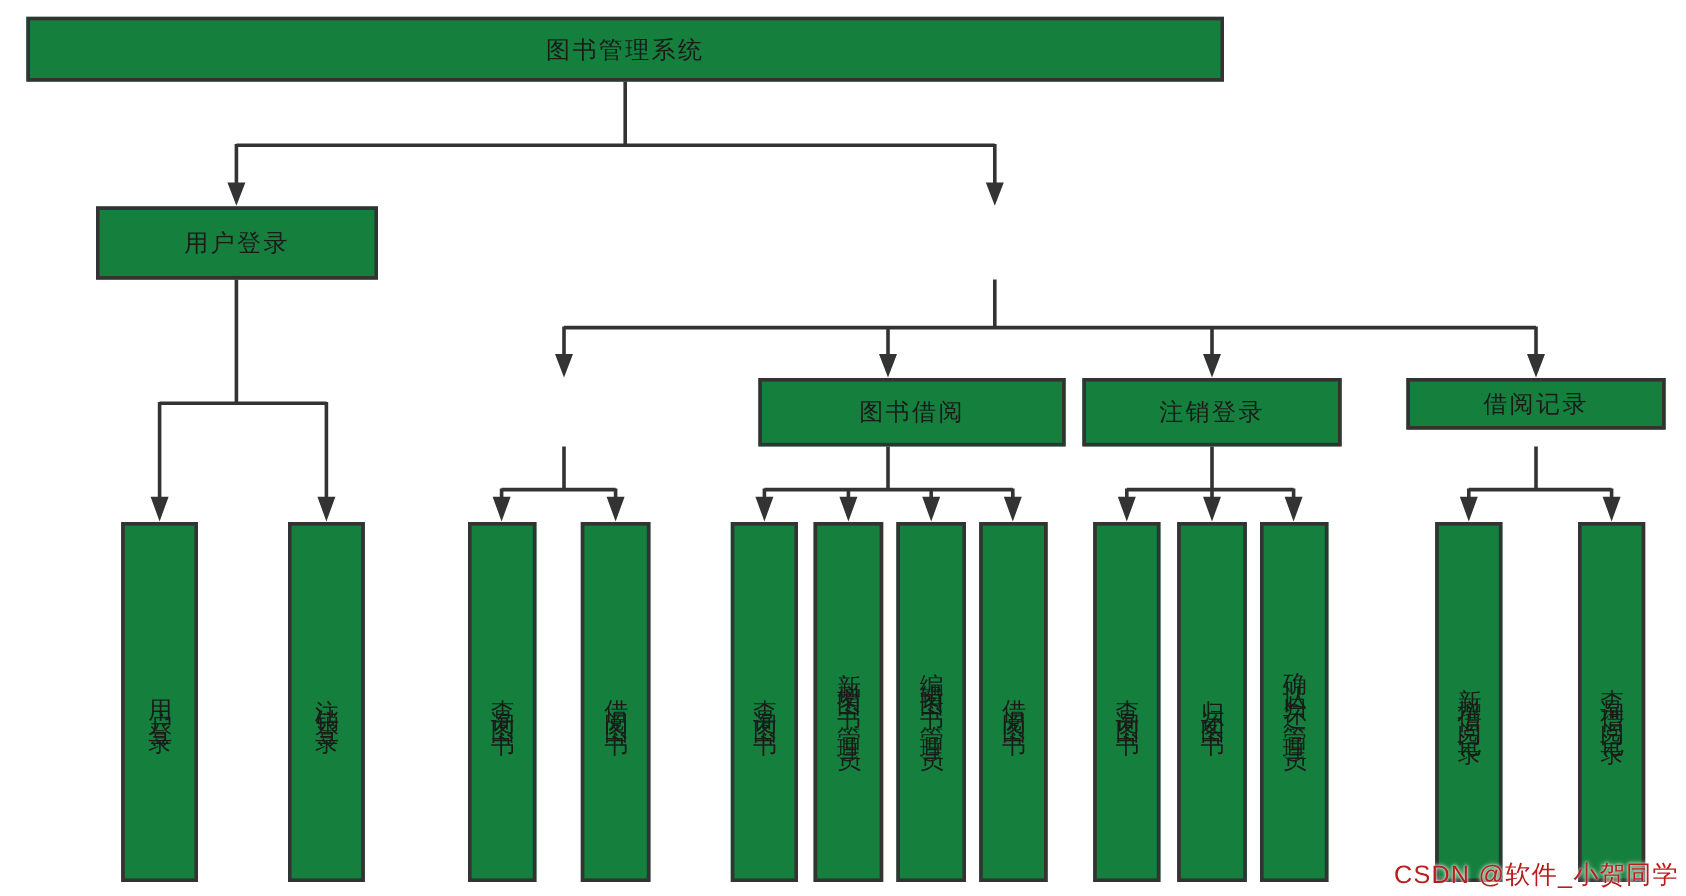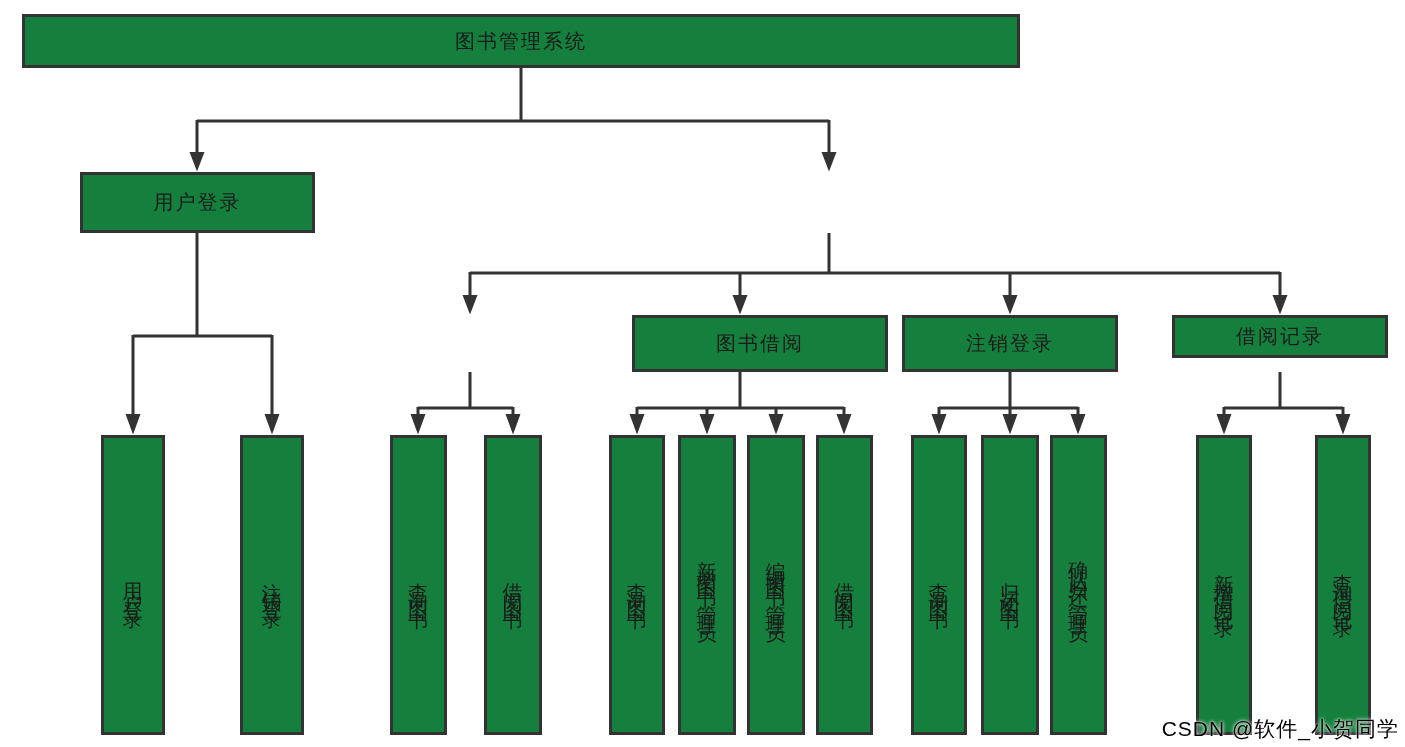--- a/index.html
+++ b/index.html
@@ -31,21 +31,21 @@
     letter-spacing:9px;
     line-height:1;
     font-size:20px;
     padding:4px 0;
   }
   .watermark{
     position:absolute;
     right:6px;
     bottom:4px;
     font-size:21px;
-    color:#000000;
+    color:#b91c1c;
     letter-spacing:1px;
     z-index:5;
     text-shadow:0 0 2px #ffffff, 0 0 4px #ffffff;
     white-space:nowrap;
   }
 </style>
 </head>
 <body>
 
 <div class="canvas">

